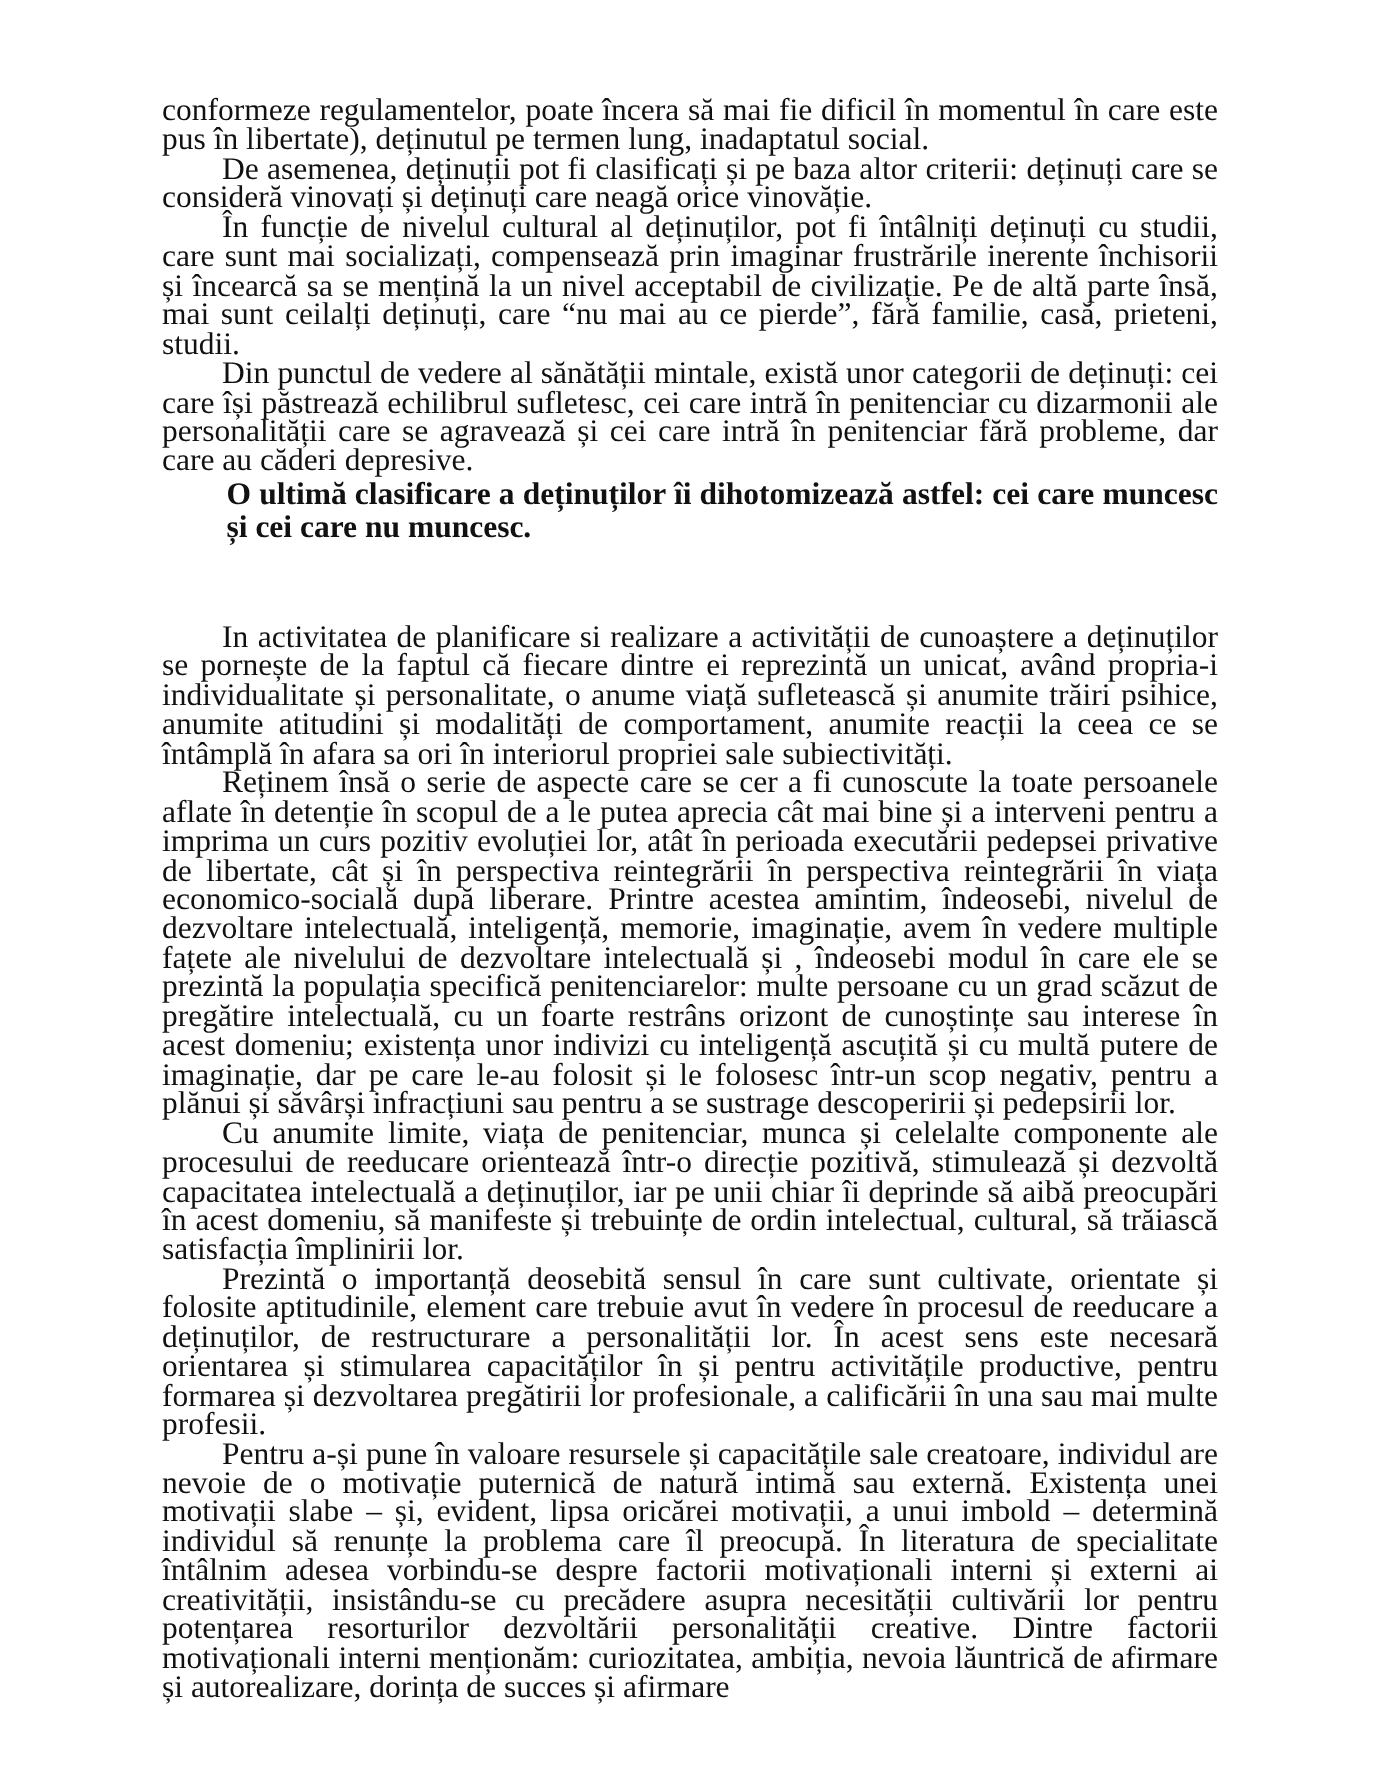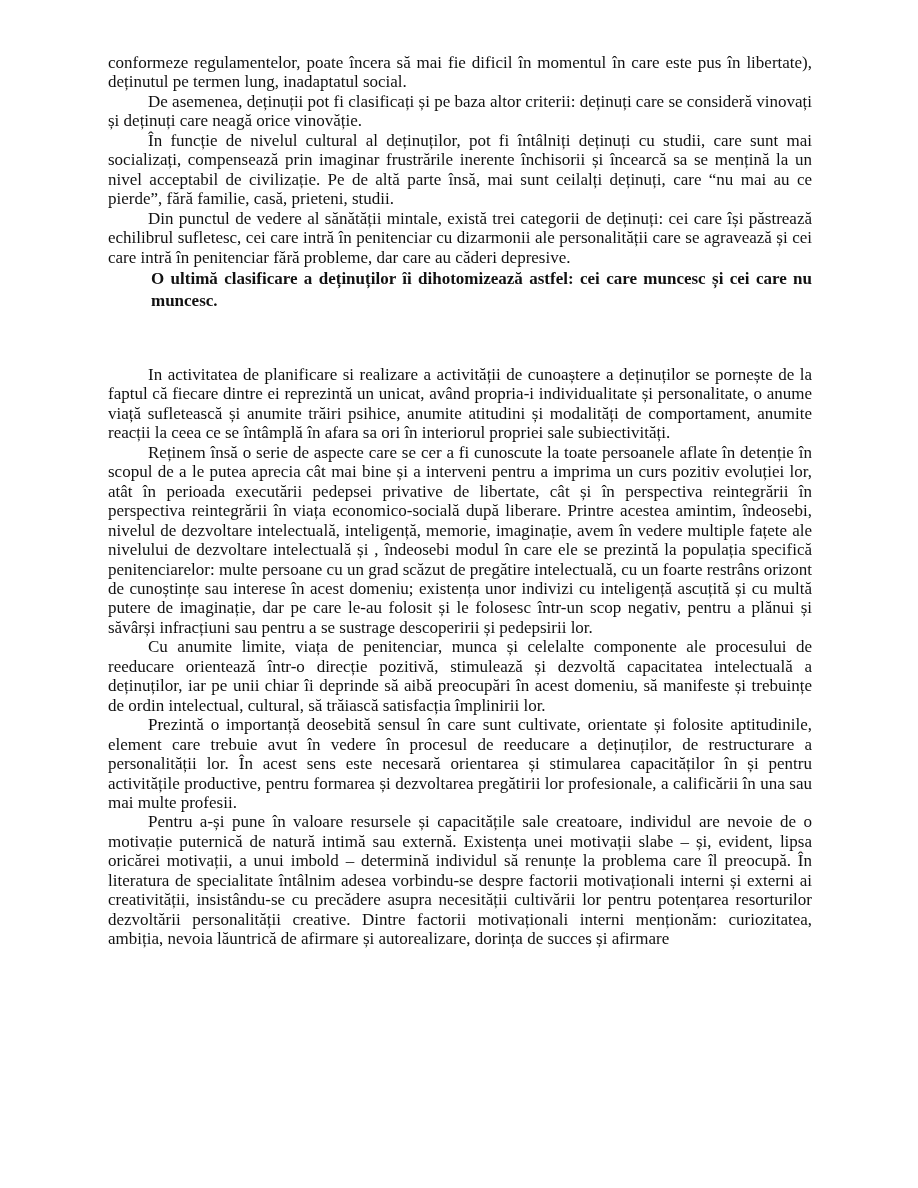--- a/index.html
+++ b/index.html
@@ -11,23 +11,23 @@
       width: 918px;
       height: 1188px;
       position: relative;
       overflow: hidden;
       font-family: "Liberation Serif", "DejaVu Serif", serif;
       color: #111111;
     }
     .page {
       position: absolute;
       left: 108px;
-      top: 53px;
+      top: 64px;
       width: 704px;
-      font-size: 17px;
+      font-size: 21px;
       line-height: 19.45px;
       text-align: justify;
     }
     .page p {
       margin: 0;
       text-indent: 40px;
     }
     .page p.no-indent {
       text-indent: 0;
     }
@@ -43,21 +43,21 @@
     }
   </style>
 </head>
 <body>
 
 <div class="page">
   <div>
     <p class="no-indent">conformeze regulamentelor, poate încera să mai fie dificil în momentul în care este pus în libertate), deținutul pe termen lung, inadaptatul social.</p>
     <p>De asemenea, deținuții pot fi clasificați și pe baza altor criterii: deținuți care se consideră vinovați și deținuți care neagă orice vinovăție.</p>
     <p>În funcție de nivelul cultural al deținuților, pot fi întâlniți deținuți cu studii, care sunt mai socializați, compensează prin imaginar frustrările inerente închisorii și încearcă sa se mențină la un nivel acceptabil de civilizație. Pe de altă parte însă, mai sunt ceilalți deținuți, care “nu mai au ce pierde”, fără familie, casă, prieteni, studii.</p>
-    <p>Din punctul de vedere al sănătății mintale, există trei categorii de deținuți: cei care își păstrează echilibrul sufletesc, cei care intră în penitenciar cu dizarmonii ale personalității care se agravează și cei care intră în penitenciar fără probleme, dar care au căderi depresive.</p>
+    <p>Din punctul de vedere al sănătății mintale, există unor categorii de deținuți: cei care își păstrează echilibrul sufletesc, cei care intră în penitenciar cu dizarmonii ale personalității care se agravează și cei care intră în penitenciar fără probleme, dar care au căderi depresive.</p>
     <p class="block-indent">O ultimă clasificare a deținuților îi dihotomizează astfel: cei care muncesc și cei care nu muncesc.</p>
   </div>
 
   <div class="spacer"></div>
 
   <div>
     <p>In activitatea de planificare si realizare a activității de cunoaștere a deținuților se pornește  de la faptul că fiecare dintre ei reprezintă un unicat, având  propria-i individualitate și personalitate, o anume viață sufletească și anumite trăiri psihice, anumite atitudini și modalități de comportament, anumite reacții la ceea ce se întâmplă în afara sa ori în interiorul propriei sale subiectivități.</p>
     <p>Reținem însă o serie de aspecte care se cer a fi cunoscute la toate persoanele aflate în detenție în scopul de a le putea aprecia cât mai bine și a interveni pentru a imprima un curs pozitiv evoluției lor, atât în perioada executării pedepsei privative de libertate, cât și în perspectiva reintegrării în perspectiva reintegrării în viața economico-socială după liberare. Printre acestea  amintim, îndeosebi, nivelul de dezvoltare intelectuală, inteligență, memorie, imaginație,  avem în vedere multiple fațete ale nivelului de dezvoltare intelectuală și , îndeosebi modul în care ele se prezintă la populația specifică penitenciarelor: multe persoane cu un grad scăzut de pregătire intelectuală, cu un foarte restrâns orizont de cunoștințe sau interese în acest domeniu; existența unor indivizi cu inteligență ascuțită și cu multă putere de imaginație, dar pe care le-au folosit și le folosesc într-un scop negativ, pentru a plănui și săvârși infracțiuni sau pentru a se sustrage descoperirii și pedepsirii lor.</p>
     <p>Cu  anumite limite, viața de penitenciar, munca și celelalte componente ale procesului de reeducare orientează într-o direcție pozitivă, stimulează și dezvoltă capacitatea intelectuală a deținuților, iar pe unii chiar îi deprinde să aibă preocupări în acest domeniu, să manifeste și trebuințe de ordin intelectual, cultural, să trăiască satisfacția împlinirii lor.</p>
     <p>Prezintă o importanță deosebită sensul în care sunt cultivate, orientate și folosite aptitudinile, element care trebuie avut în vedere în procesul de reeducare a deținuților, de restructurare a personalității lor. În acest sens este necesară orientarea și stimularea capacităților în și pentru activitățile productive, pentru formarea și dezvoltarea pregătirii lor profesionale, a calificării în una sau mai multe profesii.</p>

